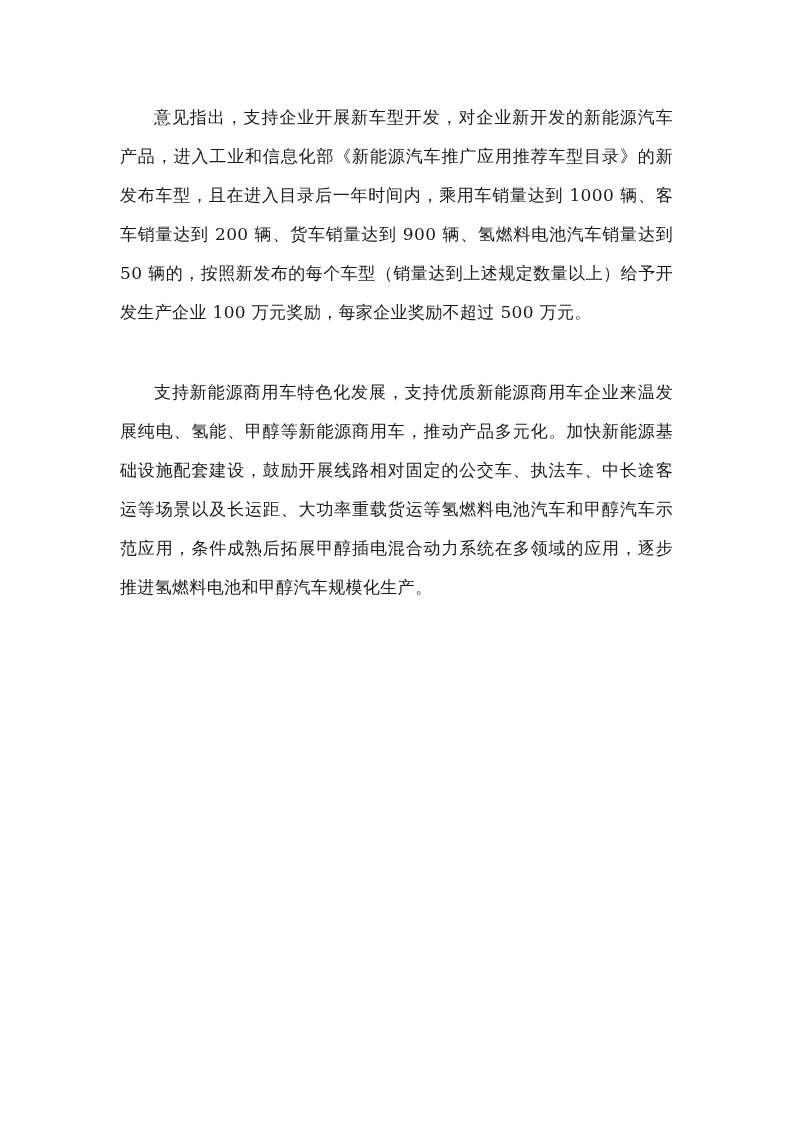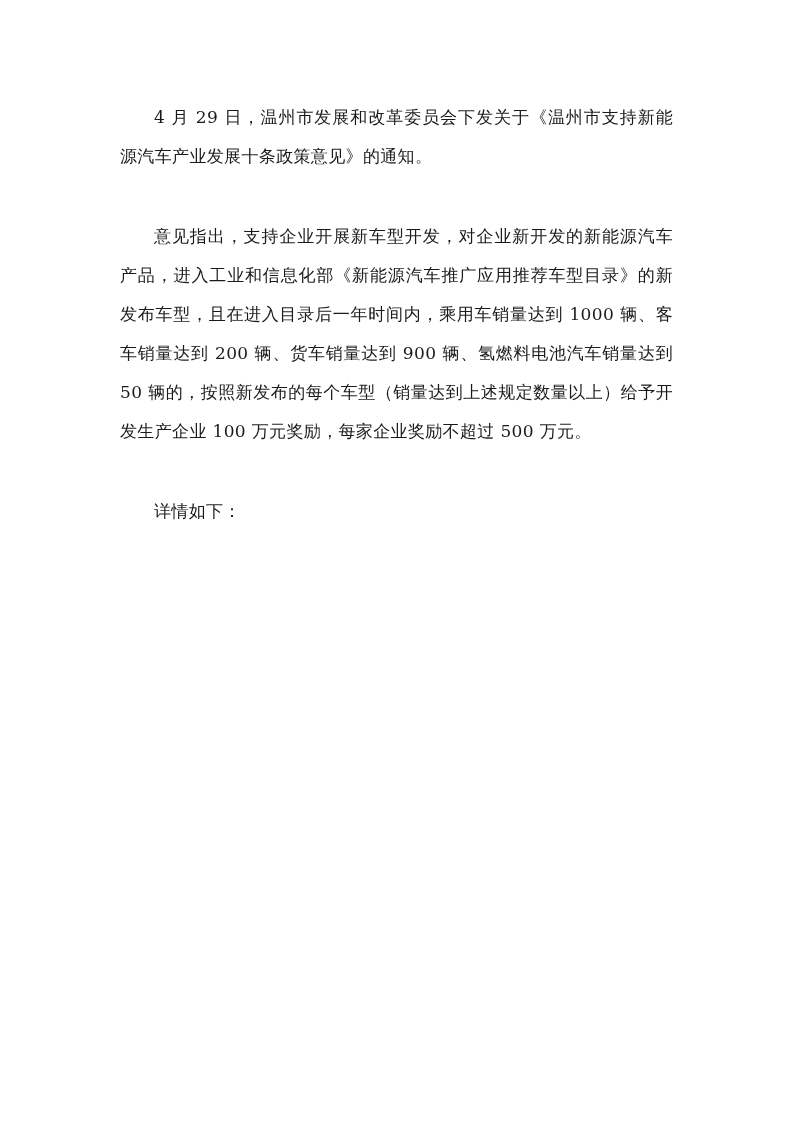--- a/index.html
+++ b/index.html
@@ -19,16 +19,15 @@
     text-indent: 34px;
     text-align: justify;
     text-align-last: left;
     letter-spacing: 0.35px;
   }
 </style>
 </head>
 <body>
 
 <div class="page">
-  <p class="para">4 月 29 日，温州市发展和改革委员会下发关于《温州市支持新能源汽车产业发展十条政策意见》的通知。</p>
   <p class="para">意见指出，支持企业开展新车型开发，对企业新开发的新能源汽车产品，进入工业和信息化部《新能源汽车推广应用推荐车型目录》的新发布车型，且在进入目录后一年时间内，乘用车销量达到 1000 辆、客车销量达到 200 辆、货车销量达到 900 辆、氢燃料电池汽车销量达到 50 辆的，按照新发布的每个车型（销量达到上述规定数量以上）给予开发生产企业 100 万元奖励，每家企业奖励不超过 500 万元。</p>
-  <p class="para">详情如下：</p>
+  <p class="para">支持新能源商用车特色化发展，支持优质新能源商用车企业来温发展纯电、氢能、甲醇等新能源商用车，推动产品多元化。加快新能源基础设施配套建设，鼓励开展线路相对固定的公交车、执法车、中长途客运等场景以及长运距、大功率重载货运等氢燃料电池汽车和甲醇汽车示范应用，条件成熟后拓展甲醇插电混合动力系统在多领域的应用，逐步推进氢燃料电池和甲醇汽车规模化生产。</p>
 </div>
 
 </body></html>

